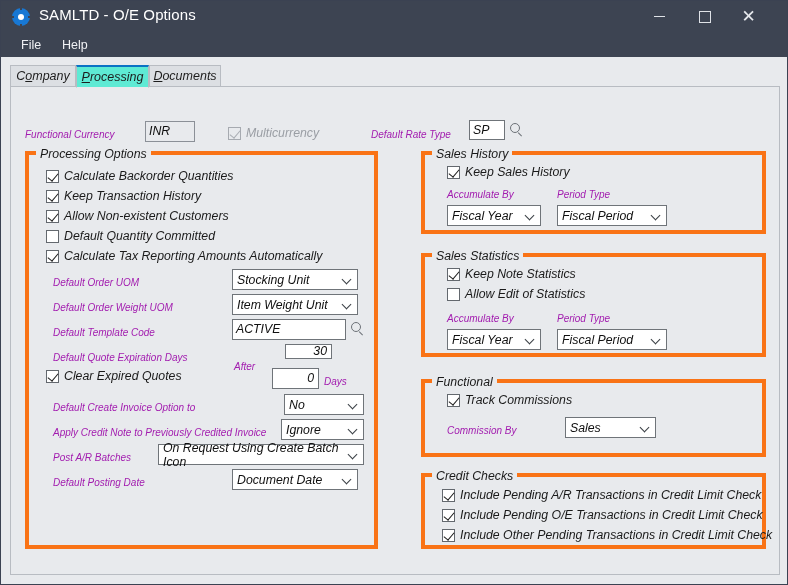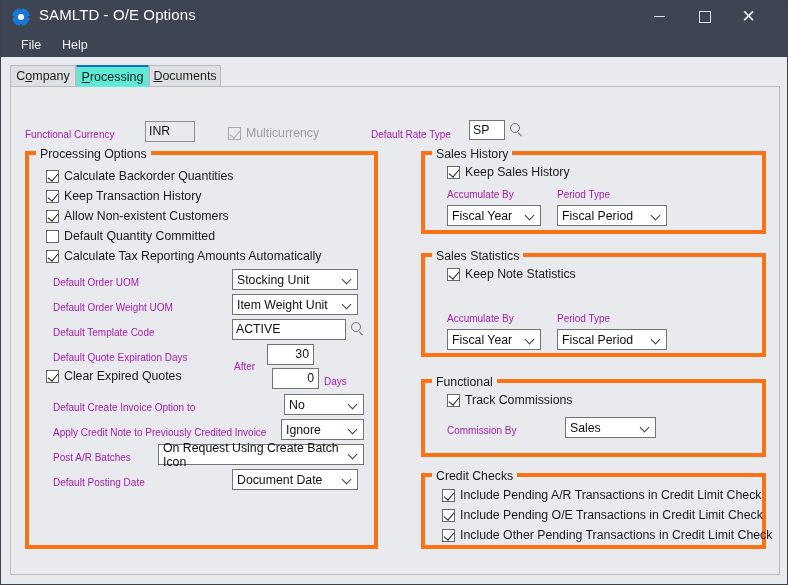--- a/index.html
+++ b/index.html
@@ -81,20 +81,21 @@
     padding: 0 6px;
     cursor: default;
   }
   .menu-file { left: 14px; }
   .menu-help { left: 55px; }
 
   
   .client {
     position: absolute; left: 0; top: 56px; right: 0; bottom: 0;
     background: #e8eaed;
+    font-style: italic;
   }
 
   
   .tabstrip {
     position: absolute; left: 9px; top: 8px; width: 770px; height: 22px;
   }
   .tab {
     position: absolute; top: 0; height: 22px;
     background: #dcdfe3;
     border: 1px solid #b8bcc2;
@@ -323,21 +324,21 @@
         </div>
 
         <div class="lbl" style="left:24px; top:170px;">Default Template Code</div>
         <div class="textbox" style="left:203px; top:164px; width:114px; height:21px;">ACTIVE</div>
         <div class="finder" style="left:321px; top:167px;">
           <span class="ring"></span>
             <span class="handle"></span>
         </div>
 
         <div class="lbl" style="left:24px; top:195px;">Default Quote Expiration Days</div>
-        <div class="textbox num" style="left:238px; top:189px; width:47px; height:21px;">30</div>
+        <div class="textbox num" style="left:256px; top:189px; width:47px; height:15px;">30</div>
 
         <div class="cbrow" style="left:17px; top:214px;">
           <span class="cbox checked"></span>
           <span class="cbtext">Clear Expired Quotes</span>
         </div>
         <div class="lbl" style="left:205px; top:204px;">After</div>
         <div class="textbox num" style="left:243px; top:213px; width:47px; height:21px;">0</div>
         <div class="lbl" style="left:295px; top:219px;">Days</div>
 
         <div class="lbl" style="left:24px; top:245px;">Default Create Invoice Option to</div>
@@ -386,20 +387,24 @@
         </div>
       </div>
 
       <div class="group" style="left:410px; top:166px; width:345px; height:104px;">
         <span class="glegend">Sales Statistics</span>
 
         <div class="cbrow" style="left:22px; top:10px;">
           <span class="cbox checked"></span>
           <span class="cbtext">Keep Note Statistics</span>
         </div>
+        <div class="cbrow" style="left:22px; top:30px;">
+          <span class="cbox"></span>
+          <span class="cbtext">Allow Edit of Statistics</span>
+        </div>
 
         <div class="lbl" style="left:22px; top:54px;">Accumulate By</div>
         <div class="lbl" style="left:132px; top:54px;">Period Type</div>
 
         <div class="combo" style="left:22px; top:72px; width:94px; height:21px;">
           <span>Fiscal Year</span>
           <span class="caret"></span>
         </div>
         <div class="combo" style="left:132px; top:72px; width:110px; height:21px;">
           <span>Fiscal Period</span>

